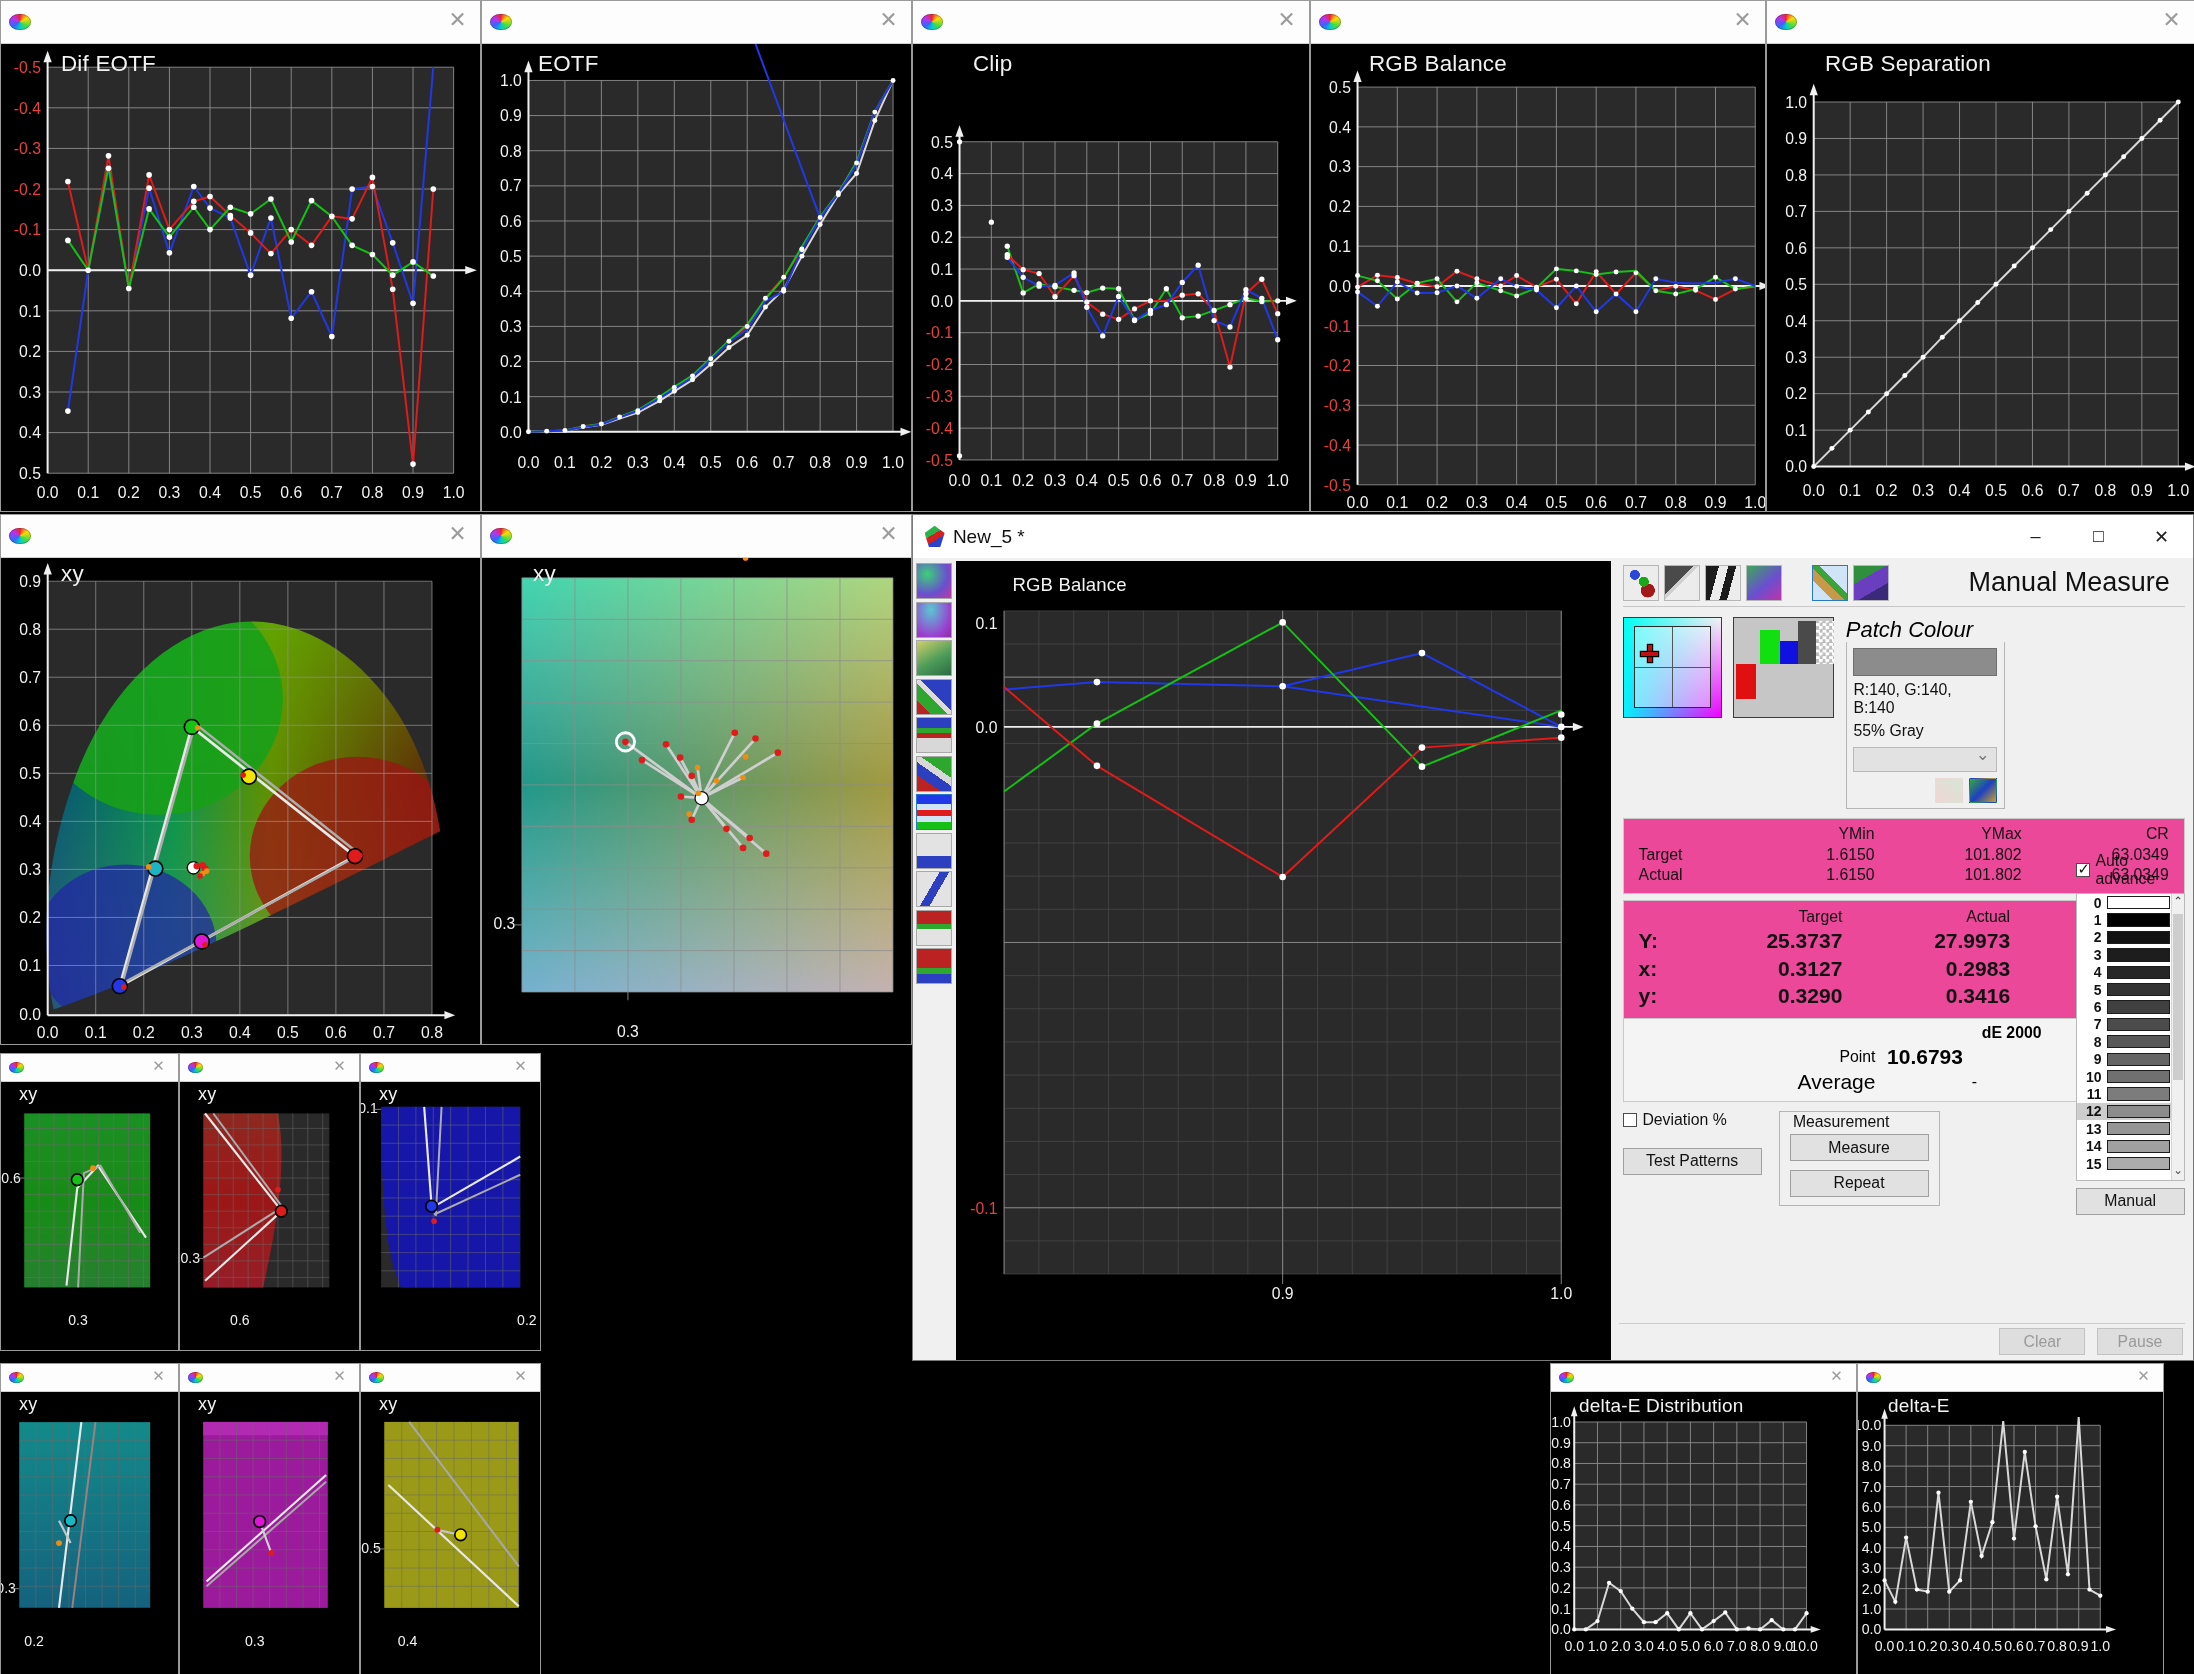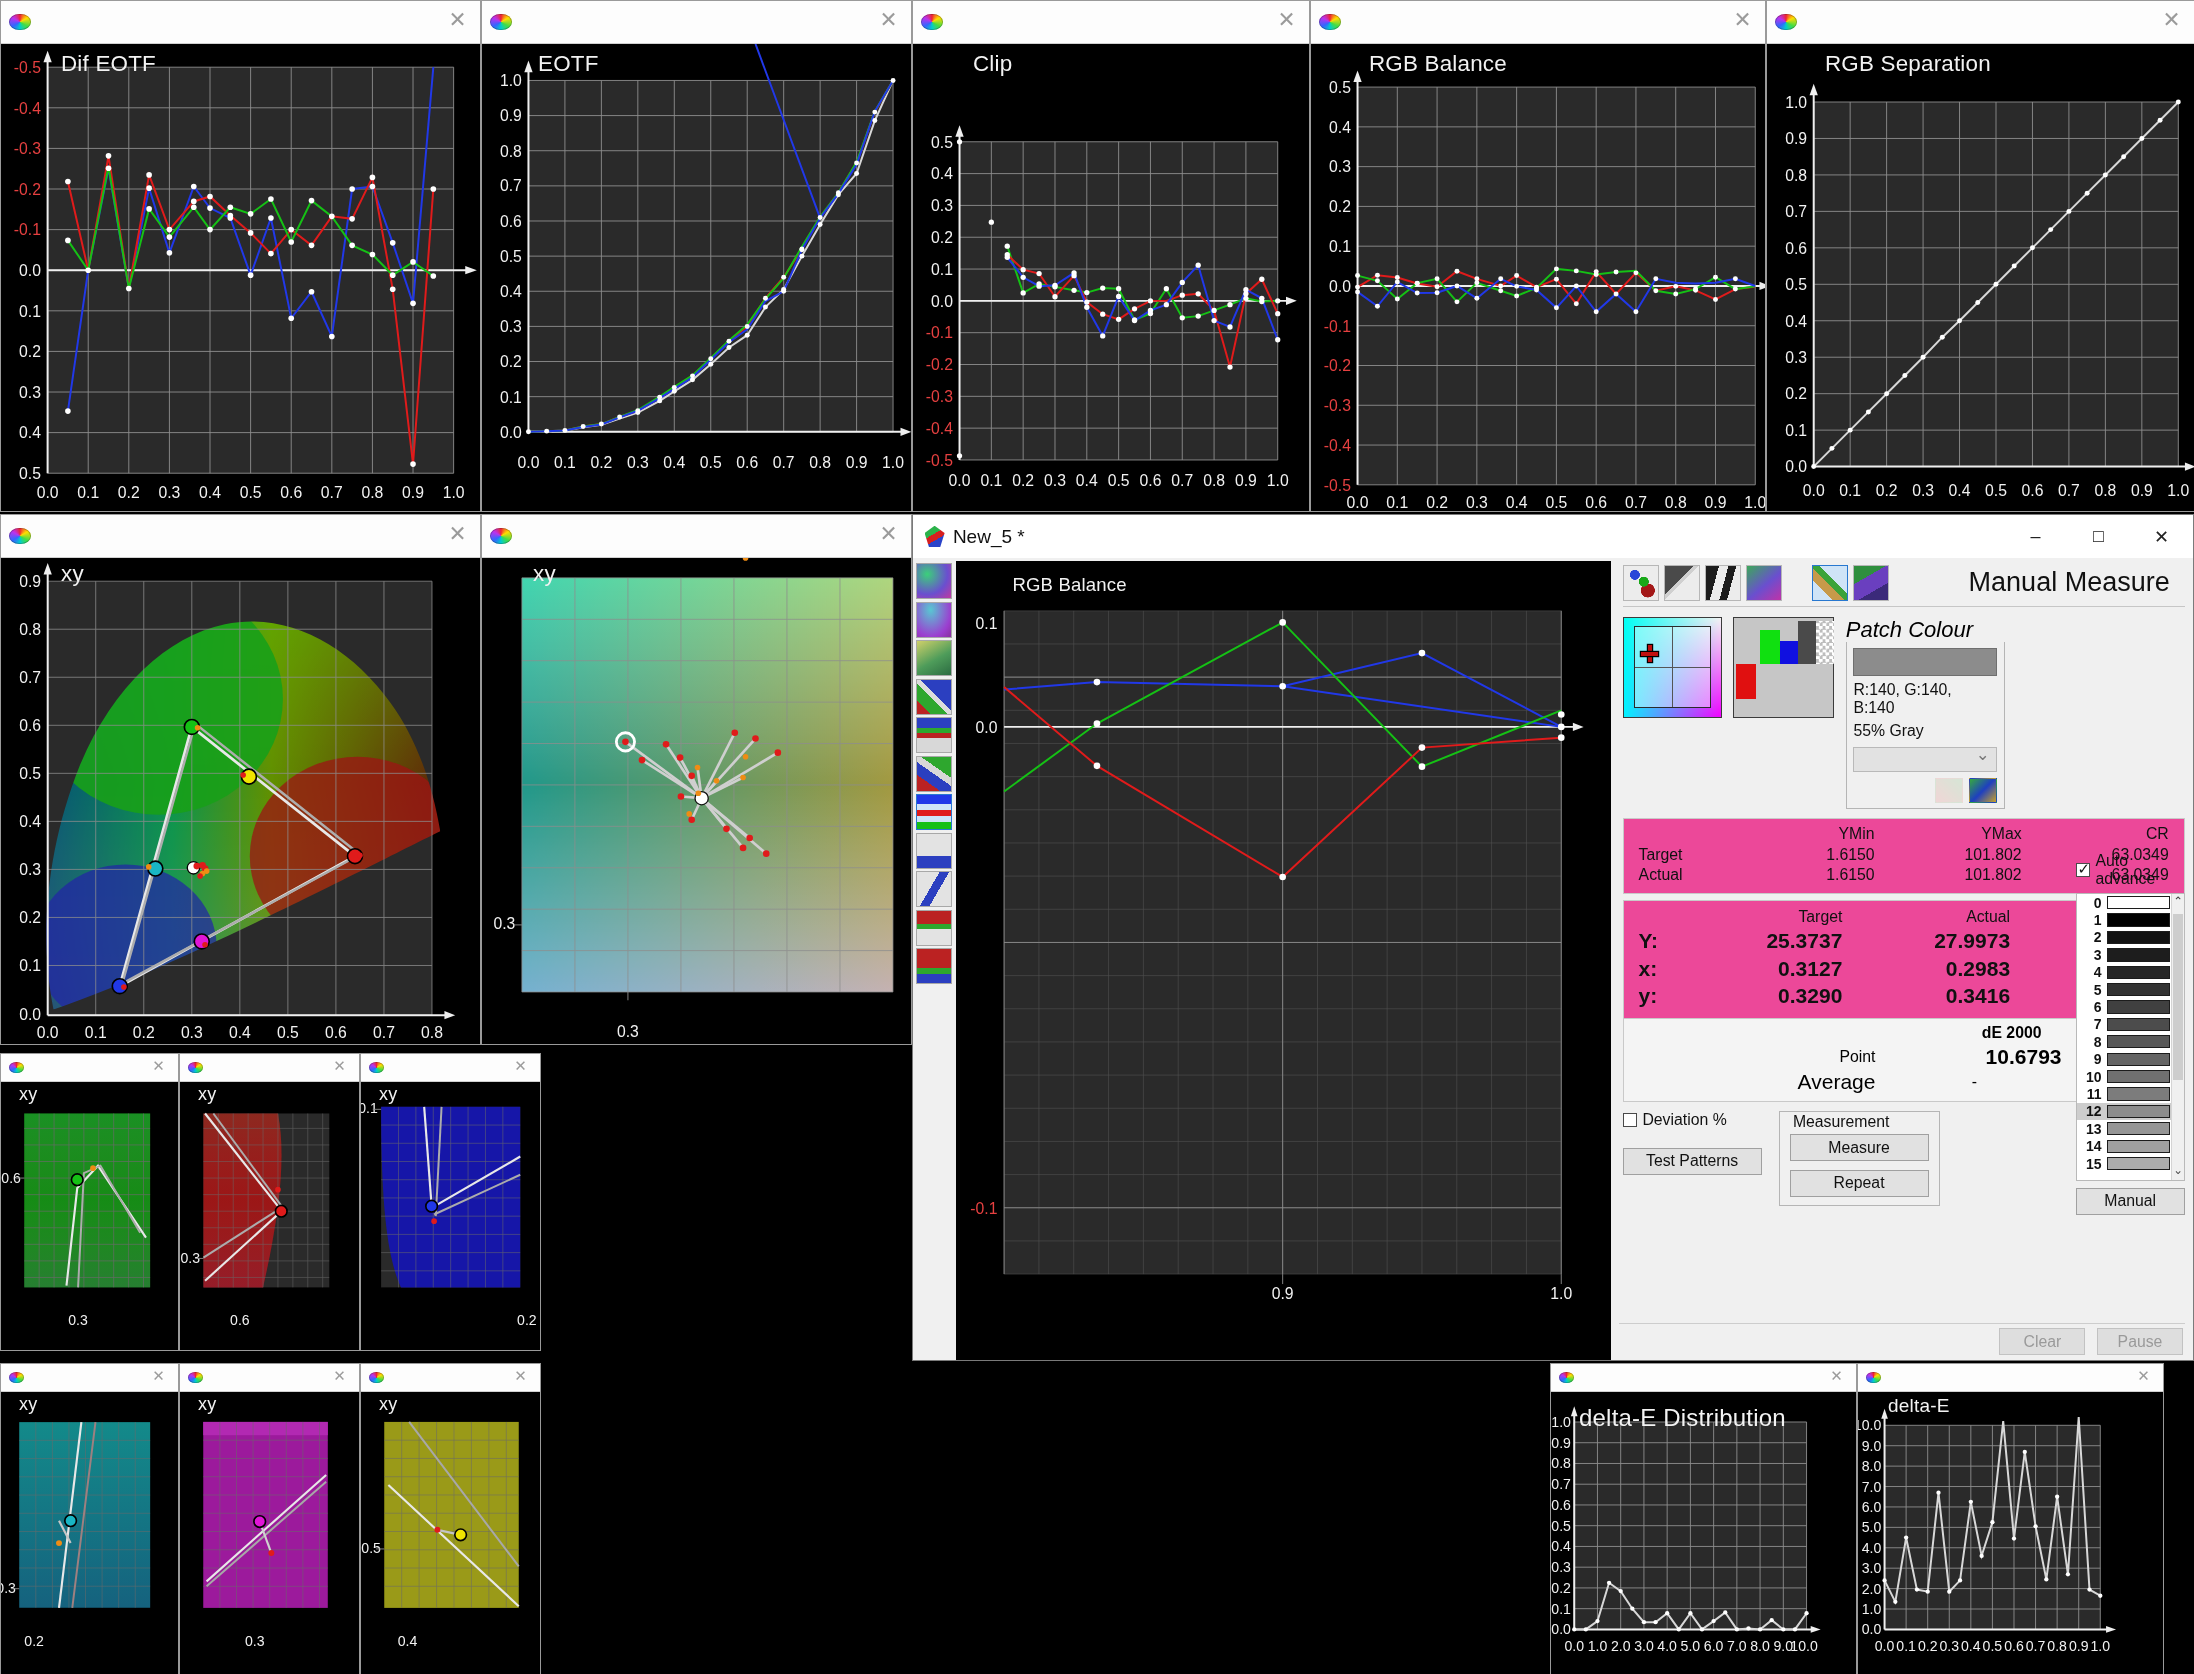--- a/index.html
+++ b/index.html
@@ -1203,21 +1203,21 @@
     </div>
   </div>
 
 
   <div class="win" style="left:1550px; top:1363px; width:307px; height:312px;">
     <div class="win-title" style="height:28px;">
       <span class="cs-logo" style="width:15px;height:11.6px;"></span>
       <span class="win-x" style="font-size:15px;">✕</span>
     </div>
     <div class="win-body" style="top:28px;">
-      <div class="plot-title" style="left:28px; top:12px; font-size:24px;">delta-E Distribution</div>
+      <div class="plot-title" style="left:28px; top:3px; font-size:19px;">delta-E Distribution</div>
       <svg width="307" height="284" viewBox="0 0 370 342">
         <rect class="plotbg" x="28" y="36" width="280" height="250"></rect>
         <g class="gridline">
           <line x1="28" y1="36" x2="28" y2="286"></line>
             <line x1="56" y1="36" x2="56" y2="286"></line>
           <line x1="84" y1="36" x2="84" y2="286"></line>
             <line x1="112" y1="36" x2="112" y2="286"></line>
           <line x1="140" y1="36" x2="140" y2="286"></line>
             <line x1="168" y1="36" x2="168" y2="286"></line>
           <line x1="196" y1="36" x2="196" y2="286"></line>
@@ -1593,21 +1593,21 @@
         <div class="tbl2">
           <table style="width:100%;border-collapse:collapse;">
             <tbody>
                 <tr>
               <th style="width:46%"></th>
               <th style="text-align:right;font-size:15.8px;padding:1.7px 25px 1.7px 5px;">dE 2000</th>
               <th style="text-align:right;font-size:15.8px;padding:1.7px 5px;">EOTF</th>
             </tr>
             <tr>
               <td style="text-align:right;font-size:15.8px;padding:0.8px 6.6px;">Point</td>
-              <td style="text-align:right;font-size:21px;font-weight:bold;padding:0.8px 5px;">10.6793</td>
+              <td style="text-align:left;font-size:21px;font-weight:bold;padding:0.8px 5px;">10.6793</td>
               <td style="text-align:right;font-size:15.8px;padding:0.8px 5px;">-</td>
             </tr>
             <tr>
               <td style="text-align:right;font-size:21px;padding:0.8px 6.6px;">Average</td>
               <td style="text-align:center;font-size:15.8px;padding:0.8px 5px;">-</td>
               <td style="text-align:right;font-size:15.8px;padding:0.8px 5px;">-</td>
             </tr>
           </tbody>
             </table>
         </div>

